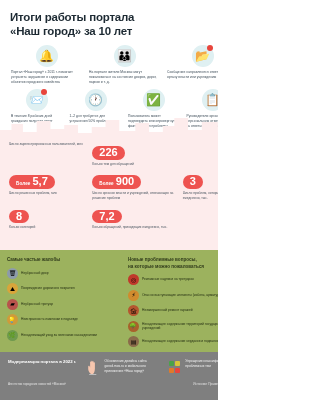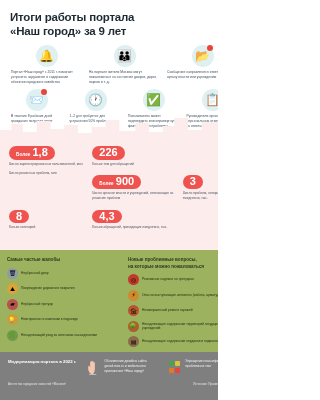--- a/index.html
+++ b/index.html
@@ -83,21 +83,21 @@
   .sq i { width:5px; height:5px; display:block; border-radius:1px; }
 </style>
 </head>
 <body>
 
 <div class="page">
 
   <div class="top">
     <div class="title">
       <div>Итоги работы портала</div>
-      <div>«Наш город» за 9 лет</div>
+      <div>«Наш город» за 10 лет</div>
     </div>
 
     <div class="icon-grid">
       <div class="cell">
         <div class="circ">
             <span class="g">🔔</span>
           </div>
         <div class="cap">Портал «Наш город» с 2011 г. помогает устранять нарушения в содержании объектов городского хозяйства</div>
       </div>
       <div class="cell">
@@ -145,36 +145,36 @@
   </div>
 
   <div class="mid">
     <svg class="sky" viewBox="0 0 218 26" preserveAspectRatio="none">
       <path fill="#fdecec" d="M0,26 L0,16 L10,16 L10,10 L20,10 L20,18 L32,18 L32,7 L44,7 L44,15 L56,15 L56,11 L68,11 L68,19 L80,19 L80,13 L92,13 L92,6 L104,6 L104,17 L118,17 L118,9 L130,9 L130,18 L142,18 L142,12 L152,12 L152,4 L164,4 L164,16 L176,16 L176,8 L190,8 L190,18 L204,18 L204,13 L218,13 L218,26 Z"></path>
     </svg>
 
     <div class="stats">
       <div class="srow">
         <div class="scell w1">
-          <div class="badge">
-            <span class="pre">Более</span>
-            <span class="num">1,8</span>
-          </div>
           <div class="scap">Число зарегистрированных пользователей, млн</div>
         </div>
         <div class="scell w2">
           <div class="badge">
             <span class="num">226</span>
           </div>
           <div class="scap">Кол-во тем для обращений</div>
         </div>
       </div>
 
       <div class="srow">
         <div class="scell w1">
+          <div class="badge">
+            <span class="pre">Более</span>
+            <span class="num">5,7</span>
+          </div>
           <div class="scap">Число решенных проблем, млн</div>
         </div>
         <div class="scell w2">
           <div class="badge">
             <span class="pre">Более</span>
             <span class="num">900</span>
           </div>
           <div class="scap">Число органов власти и учреждений, отвечающих за решение проблем</div>
         </div>
         <div class="scell w3">
@@ -187,21 +187,21 @@
 
       <div class="srow">
         <div class="scell w1">
           <div class="badge">
             <span class="num">8</span>
           </div>
           <div class="scap">Кол-во категорий</div>
         </div>
         <div class="scell w2">
           <div class="badge">
-            <span class="num">4,3</span>
+            <span class="num">7,2</span>
           </div>
           <div class="scap">Кол-во обращений, приходящих ежедневно, тыс.</div>
         </div>
         <div class="scell w3"></div>
       </div>
     </div>
   </div>
 
   <div class="green">
     <div class="cols">

